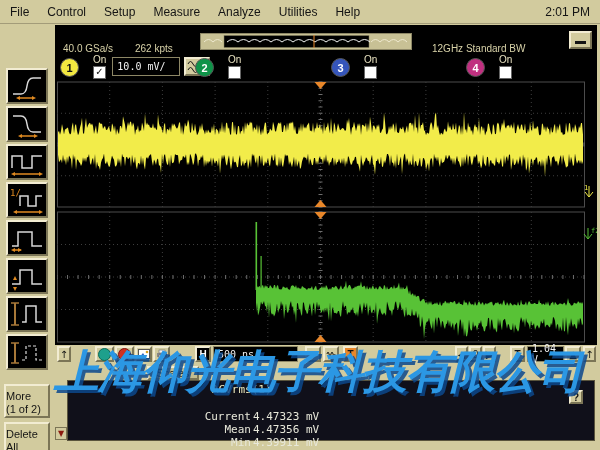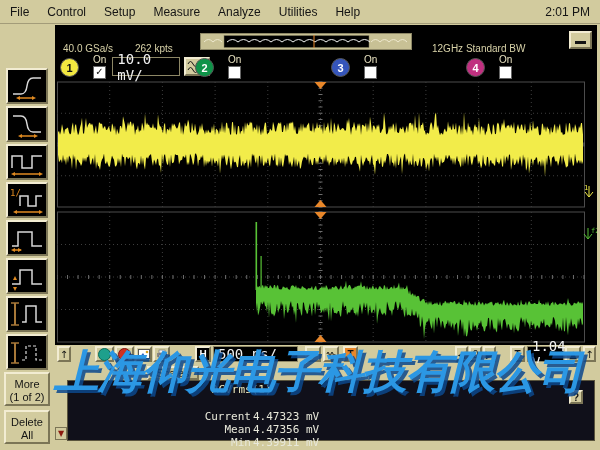--- a/index.html
+++ b/index.html
@@ -12,40 +12,40 @@
             font-size:12px;color:#141414;}
   .menu-item{padding:2px 10px 2px 0;margin-right:8px;cursor:default;}
   .menu-clock{margin-left:auto;font-size:12px;}
   
   .sidebar{position:absolute;left:0;top:24px;width:55px;height:426px;background:#d2cb9e;}
   .side-btn{position:absolute;left:6px;width:42px;height:36px;background:#000;
             border:2px solid;border-color:#f2ecd2 #7b7556 #7b7556 #f2ecd2;box-sizing:border-box;}
   .side-btn svg{display:block;width:100%;height:100%;}
   .side-txt-btn{position:absolute;left:4px;width:46px;background:#d2cb9e;border:2px solid;
             border-color:#f2ecd2 #7b7556 #7b7556 #f2ecd2;box-sizing:border-box;
-            font-size:11px;color:#141414;text-align:center;line-height:13px;padding-top:4px;}
+            font-size:11px;color:#141414;text-align:left;line-height:13px;padding-top:4px;margin-top:12px;}
   
   .main{position:absolute;left:55px;top:25px;width:542px;height:420px;background:#000;}
   .acq-text{position:absolute;color:#d8d2a8;font-size:10px;top:18px;white-space:nowrap;}
   .preview{position:absolute;left:145px;top:8px;width:212px;height:17px;background:#c8c195;
            border:1px solid #8d8766;box-sizing:border-box;}
   .minimize-btn{position:absolute;left:514px;top:6px;width:23px;height:18px;background:#d2cb9e;
            border:2px solid;border-color:#f2ecd2 #7b7556 #7b7556 #f2ecd2;box-sizing:border-box;}
   .minimize-btn i{position:absolute;left:4px;bottom:3px;width:11px;height:3px;background:#141414;}
   
   .chan{position:absolute;top:30px;height:26px;display:flex;align-items:flex-start;}
   .chan-circle{width:17px;height:17px;border-radius:50%;font-size:11px;font-weight:bold;
            display:flex;align-items:center;justify-content:center;margin-top:3px;
            border:1px solid #555;}
   .onbox{margin-left:14px;display:flex;flex-direction:column;align-items:flex-start;}
   .on-label{color:#e8e2c0;font-size:10px;line-height:10px;}
   .checkbox{width:11px;height:11px;background:#fff;border:1px solid #666;margin-top:1px;
            font-size:10px;line-height:10px;color:#111;text-align:center;}
   .lcd{background:#000;color:#f2f2f2;border:1px solid #8d8766;font-family:"DejaVu Sans Mono",monospace;
-       font-size:14px;display:flex;align-items:center;padding:0 4px;box-sizing:border-box;}
+       font-size:10px;display:flex;align-items:center;padding:0 4px;box-sizing:border-box;}
   .offset-btn{width:26px;height:19px;background:#d2cb9e;border:2px solid;
        border-color:#f2ecd2 #7b7556 #7b7556 #f2ecd2;box-sizing:border-box;margin-left:4px;margin-top:2px;}
   
   .h-toolbar{position:absolute;left:0;top:320px;width:542px;height:18px;background:#d2cb9e;}
   .tb-btn{position:absolute;top:1px;height:16px;background:#d2cb9e;border:2px solid;
        border-color:#f2ecd2 #7b7556 #7b7556 #f2ecd2;box-sizing:border-box;
        display:flex;align-items:center;justify-content:center;font-size:10px;color:#141414;}
   .tb-lcd{position:absolute;top:1px;height:16px;}
   
   .meas-section{position:absolute;left:0;top:338px;width:542px;height:82px;background:#d2cb9e;}

